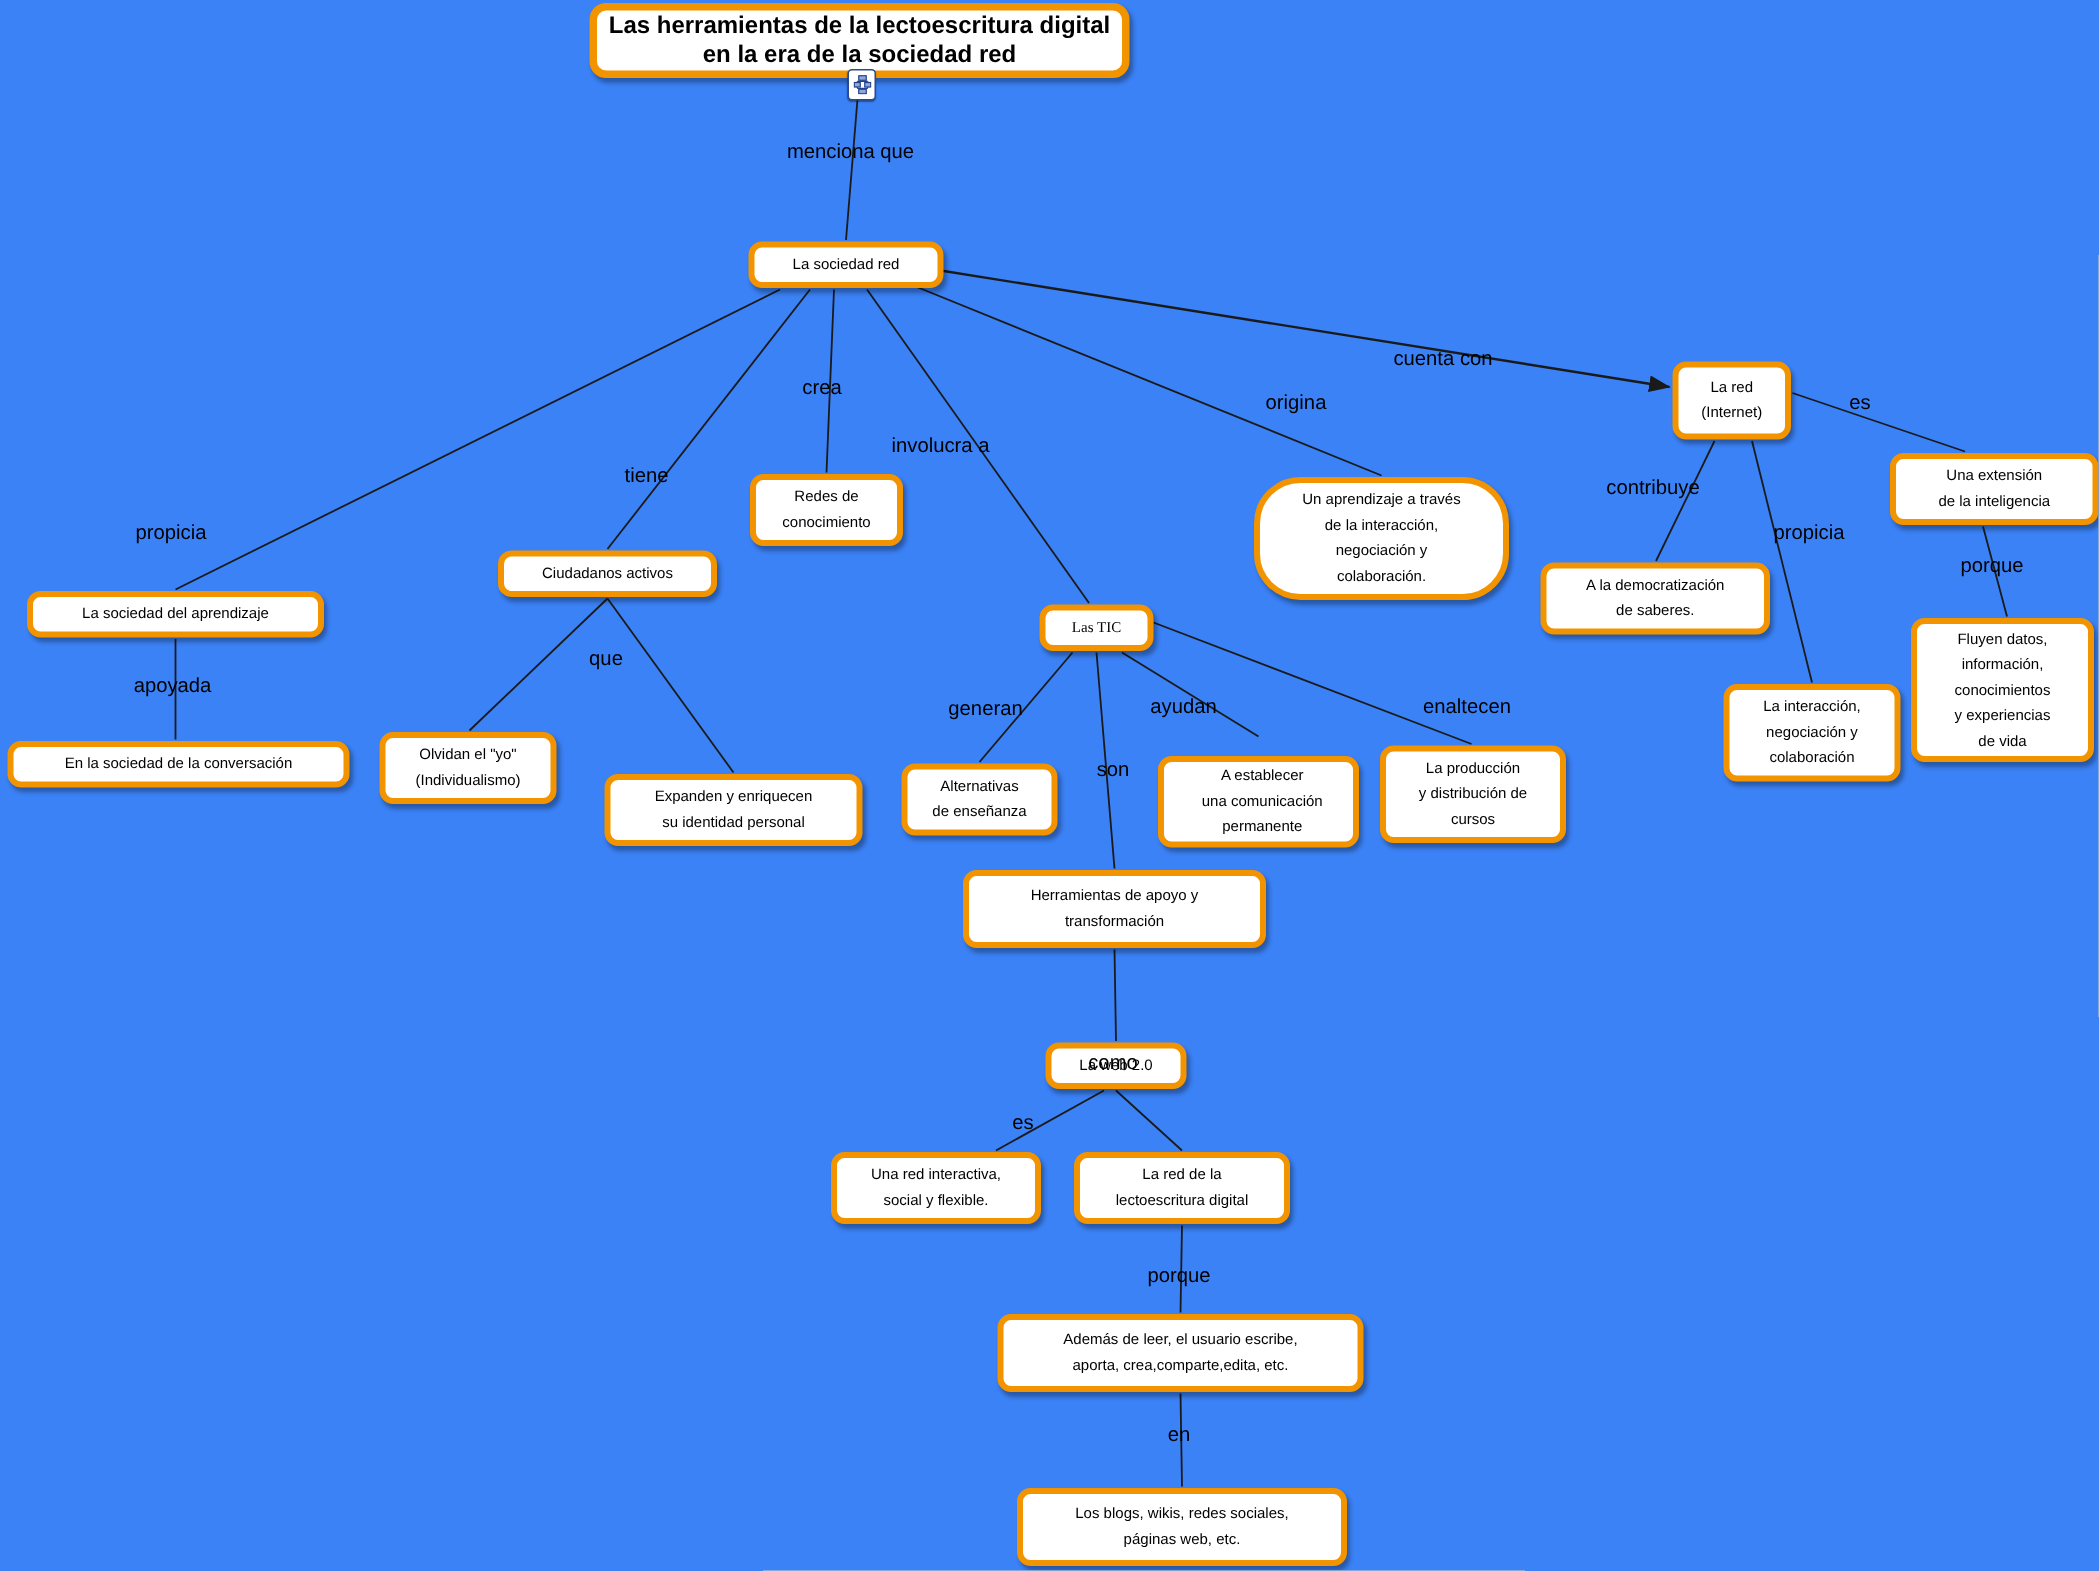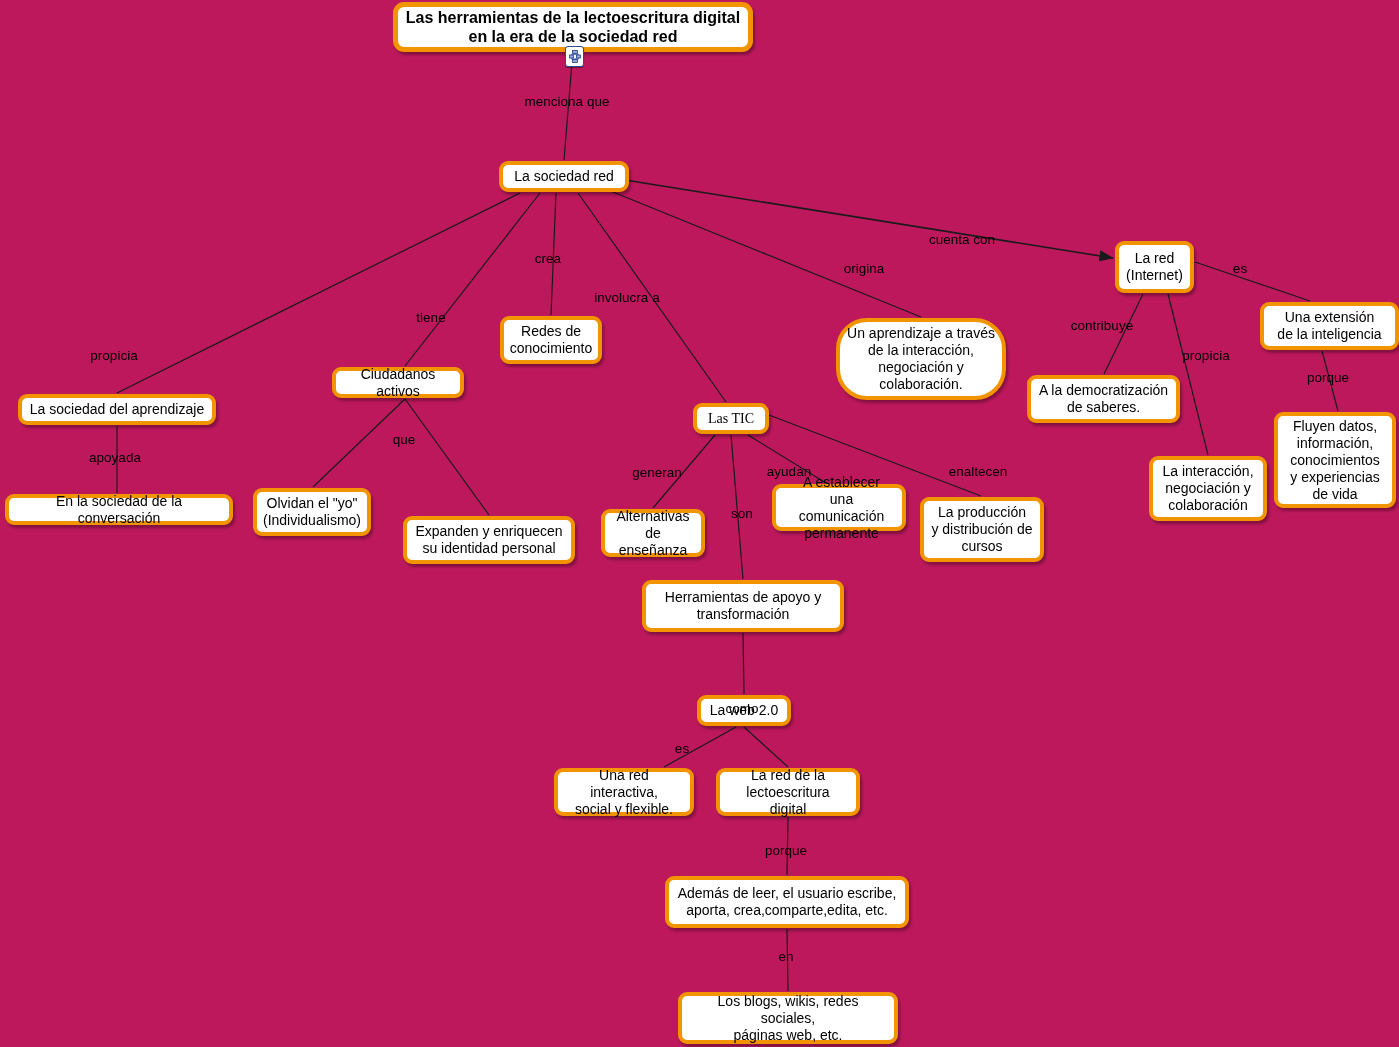--- a/index.html
+++ b/index.html
@@ -5,39 +5,39 @@
 <style>
   html, body {
     margin: 0;
     padding: 0;
     background: #c6c6c6;
   }
   #canvas {
     position: relative;
     width: 1399px;
     height: 1047px;
-    background: #be185d;
+    background: #3b82f6;
     overflow: hidden;
     font-family: "Liberation Sans", sans-serif;
   }
   #links {
     position: absolute;
     left: 0; top: 0;
     width: 1399px;
     height: 1047px;
     pointer-events: none;
   }
   .node {
     position: absolute;
     box-sizing: border-box;
     background: #ffffff;
     border: 4px solid #f29400;
     border-radius: 9px;
     color: #000000;
-    font-size: 14px;
+    font-size: 10px;
     line-height: 17px;
     text-align: center;
     display: flex;
     align-items: center;
     justify-content: center;
     padding: 3px 7px;
     box-shadow: 2px 3px 3px rgba(0,0,0,0.32);
     white-space: pre-line;
     z-index: 5;
   }
@@ -109,33 +109,33 @@
         <line x1="787" y1="929" x2="788" y2="991" stroke="#1a1a1a" stroke-width="1.2"></line>
       </g>
   </svg>
 
   <div id="node-layer">
       <div class="node root" style="left: 393px; top: 2px; width: 360px; height: 50px;">Las herramientas de la lectoescritura digital
 en la era de la sociedad red</div>
       <div class="node" style="left: 499px; top: 161px; width: 130px; height: 31px;">La sociedad red</div>
       <div class="node" style="left: 500px; top: 316px; width: 102px; height: 48px;">Redes de
 conocimiento</div>
-      <div class="node" style="left: 332px; top: 367px; width: 132px; height: 31px;">Ciudadanos activos</div>
+      <div class="node" style="left: 332px; top: 367px; width: 146px; height: 31px;">Ciudadanos activos</div>
       <div class="node" style="left: 18px; top: 394px; width: 198px; height: 31px; text-align: center;">La sociedad del aprendizaje</div>
       <div class="node" style="left: 5px; top: 494px; width: 228px; height: 31px;">En la sociedad de la conversación</div>
       <div class="node" style="left: 253px; top: 488px; width: 118px; height: 48px;">Olvidan el "yo"
 (Individualismo)</div>
       <div class="node" style="left: 403px; top: 516px; width: 172px; height: 48px;">Expanden y enriquecen
 su identidad personal</div>
       <div class="node" style="left: 693px; top: 403px; width: 76px; height: 31px; font-family: Liberation Serif, serif;">Las TIC</div>
       <div class="node" style="left: 601px; top: 509px; width: 104px; height: 48px;">Alternativas
 de enseñanza</div>
       <div class="node" style="left: 642px; top: 580px; width: 202px; height: 52px;">Herramientas de apoyo y
 transformación</div>
-      <div class="node" style="left: 772px; top: 484px; width: 134px; height: 47px; padding-left: 12px;">A establecer
+      <div class="node" style="left: 772px; top: 504px; width: 134px; height: 61px; padding-left: 12px;">A establecer
 una comunicación
 permanente</div>
       <div class="node" style="left: 920px; top: 497px; width: 124px; height: 65px;">La producción
 y distribución de
 cursos</div>
       <div class="node" style="left: 836px; top: 318px; width: 170px; height: 82px; border-radius: 31px;">Un aprendizaje a través
 de la interacción,
 negociación y
 colaboración.</div>
       <div class="node" style="left: 1115px; top: 241px; width: 79px; height: 52px;">La red

